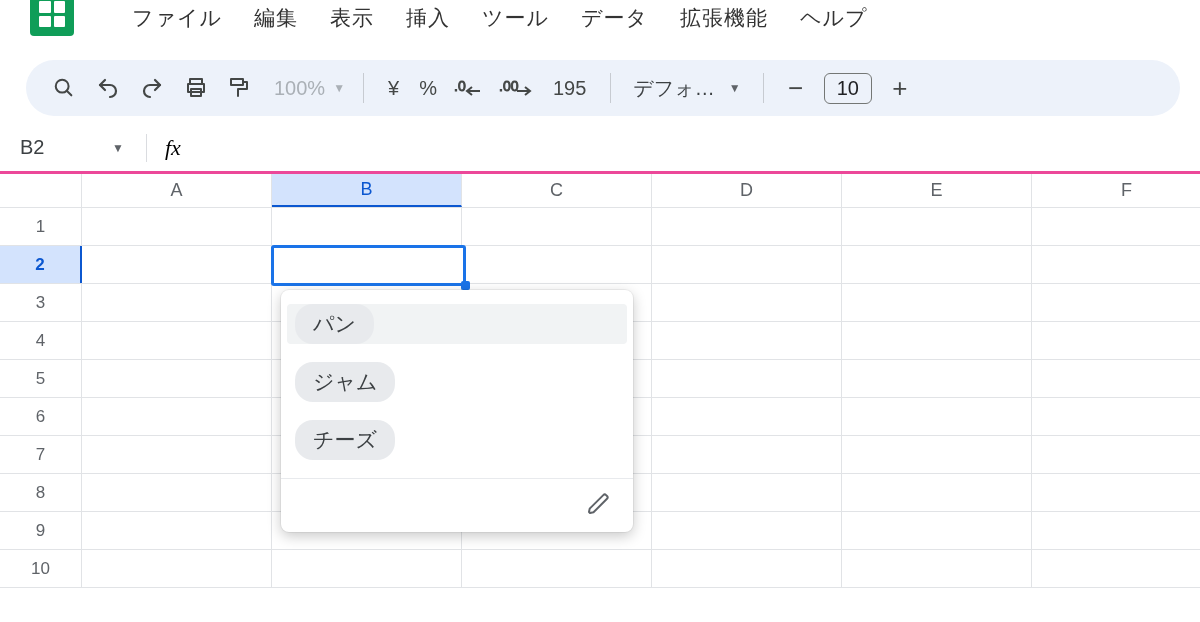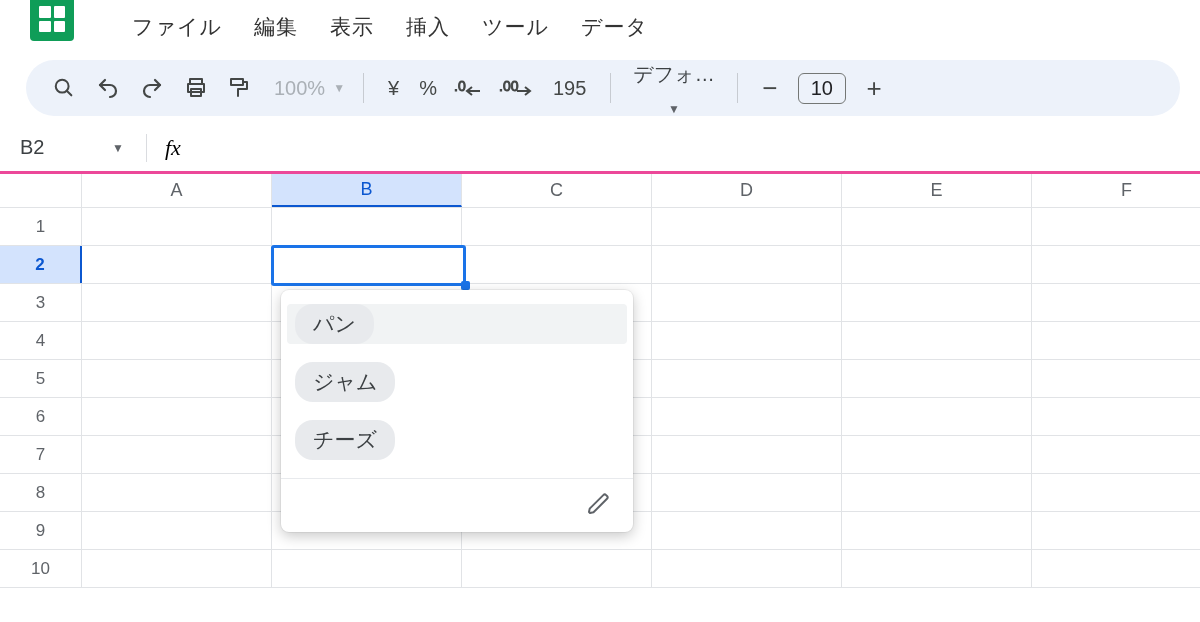--- a/index.html
+++ b/index.html
@@ -7,21 +7,20 @@
     margin: 0; padding: 0;
     font-family: "Helvetica Neue", Arial, "Hiragino Sans", "Meiryo", sans-serif;
     background: #fff;
     width: 1200px; height: 622px;
     overflow: hidden;
     color: #202124;
   }
   
   .menubar {
     display: flex;
-    align-items: center;
     height: 54px;
     padding-left: 30px;
     gap: 0;
   }
   .app-icon {
     width: 44px; height: 44px;
     background: #0f9d58;
     border-radius: 4px;
     margin-right: 42px;
     display: flex; align-items: center; justify-content: center;
@@ -85,21 +84,20 @@
     padding: 0 10px;
     flex-shrink: 0;
     display: flex; align-items: center;
   }
   .font-dropdown {
     font-size: 20px; color: #3c4043;
     display: flex; align-items: center; gap: 14px;
     padding: 0 8px;
     cursor: pointer;
     flex-shrink: 0;
-    flex-direction: column;
   }
   .font-dropdown .caret { color: #5f6368; font-size: 12px; }
   .font-size-ctl {
     display: flex; align-items: center; gap: 10px;
     flex-shrink: 0;
   }
   .font-size-box {
     border: 1.5px solid #747775;
     border-radius: 6px;
     padding: 3px 12px;
@@ -240,20 +238,22 @@
         <div></div>
         <div></div>
     </div>
   </div>
   <div class="menu-item">ファイル</div>
   <div class="menu-item">編集</div>
   <div class="menu-item">表示</div>
   <div class="menu-item">挿入</div>
   <div class="menu-item">ツール</div>
   <div class="menu-item">データ</div>
+  <div class="menu-item">拡張機能</div>
+  <div class="menu-item">ヘルプ</div>
 </div>
 
 <div class="toolbar-wrap">
   <div class="toolbar">
 
     <div class="tool-btn">
       <svg width="22" height="22" viewBox="0 0 24 24" fill="none" stroke-width="2.2" stroke-linecap="round">
           <circle cx="10" cy="10" r="7"></circle>
           <line x1="20" y1="20" x2="15" y2="15"></line>
         </svg>

